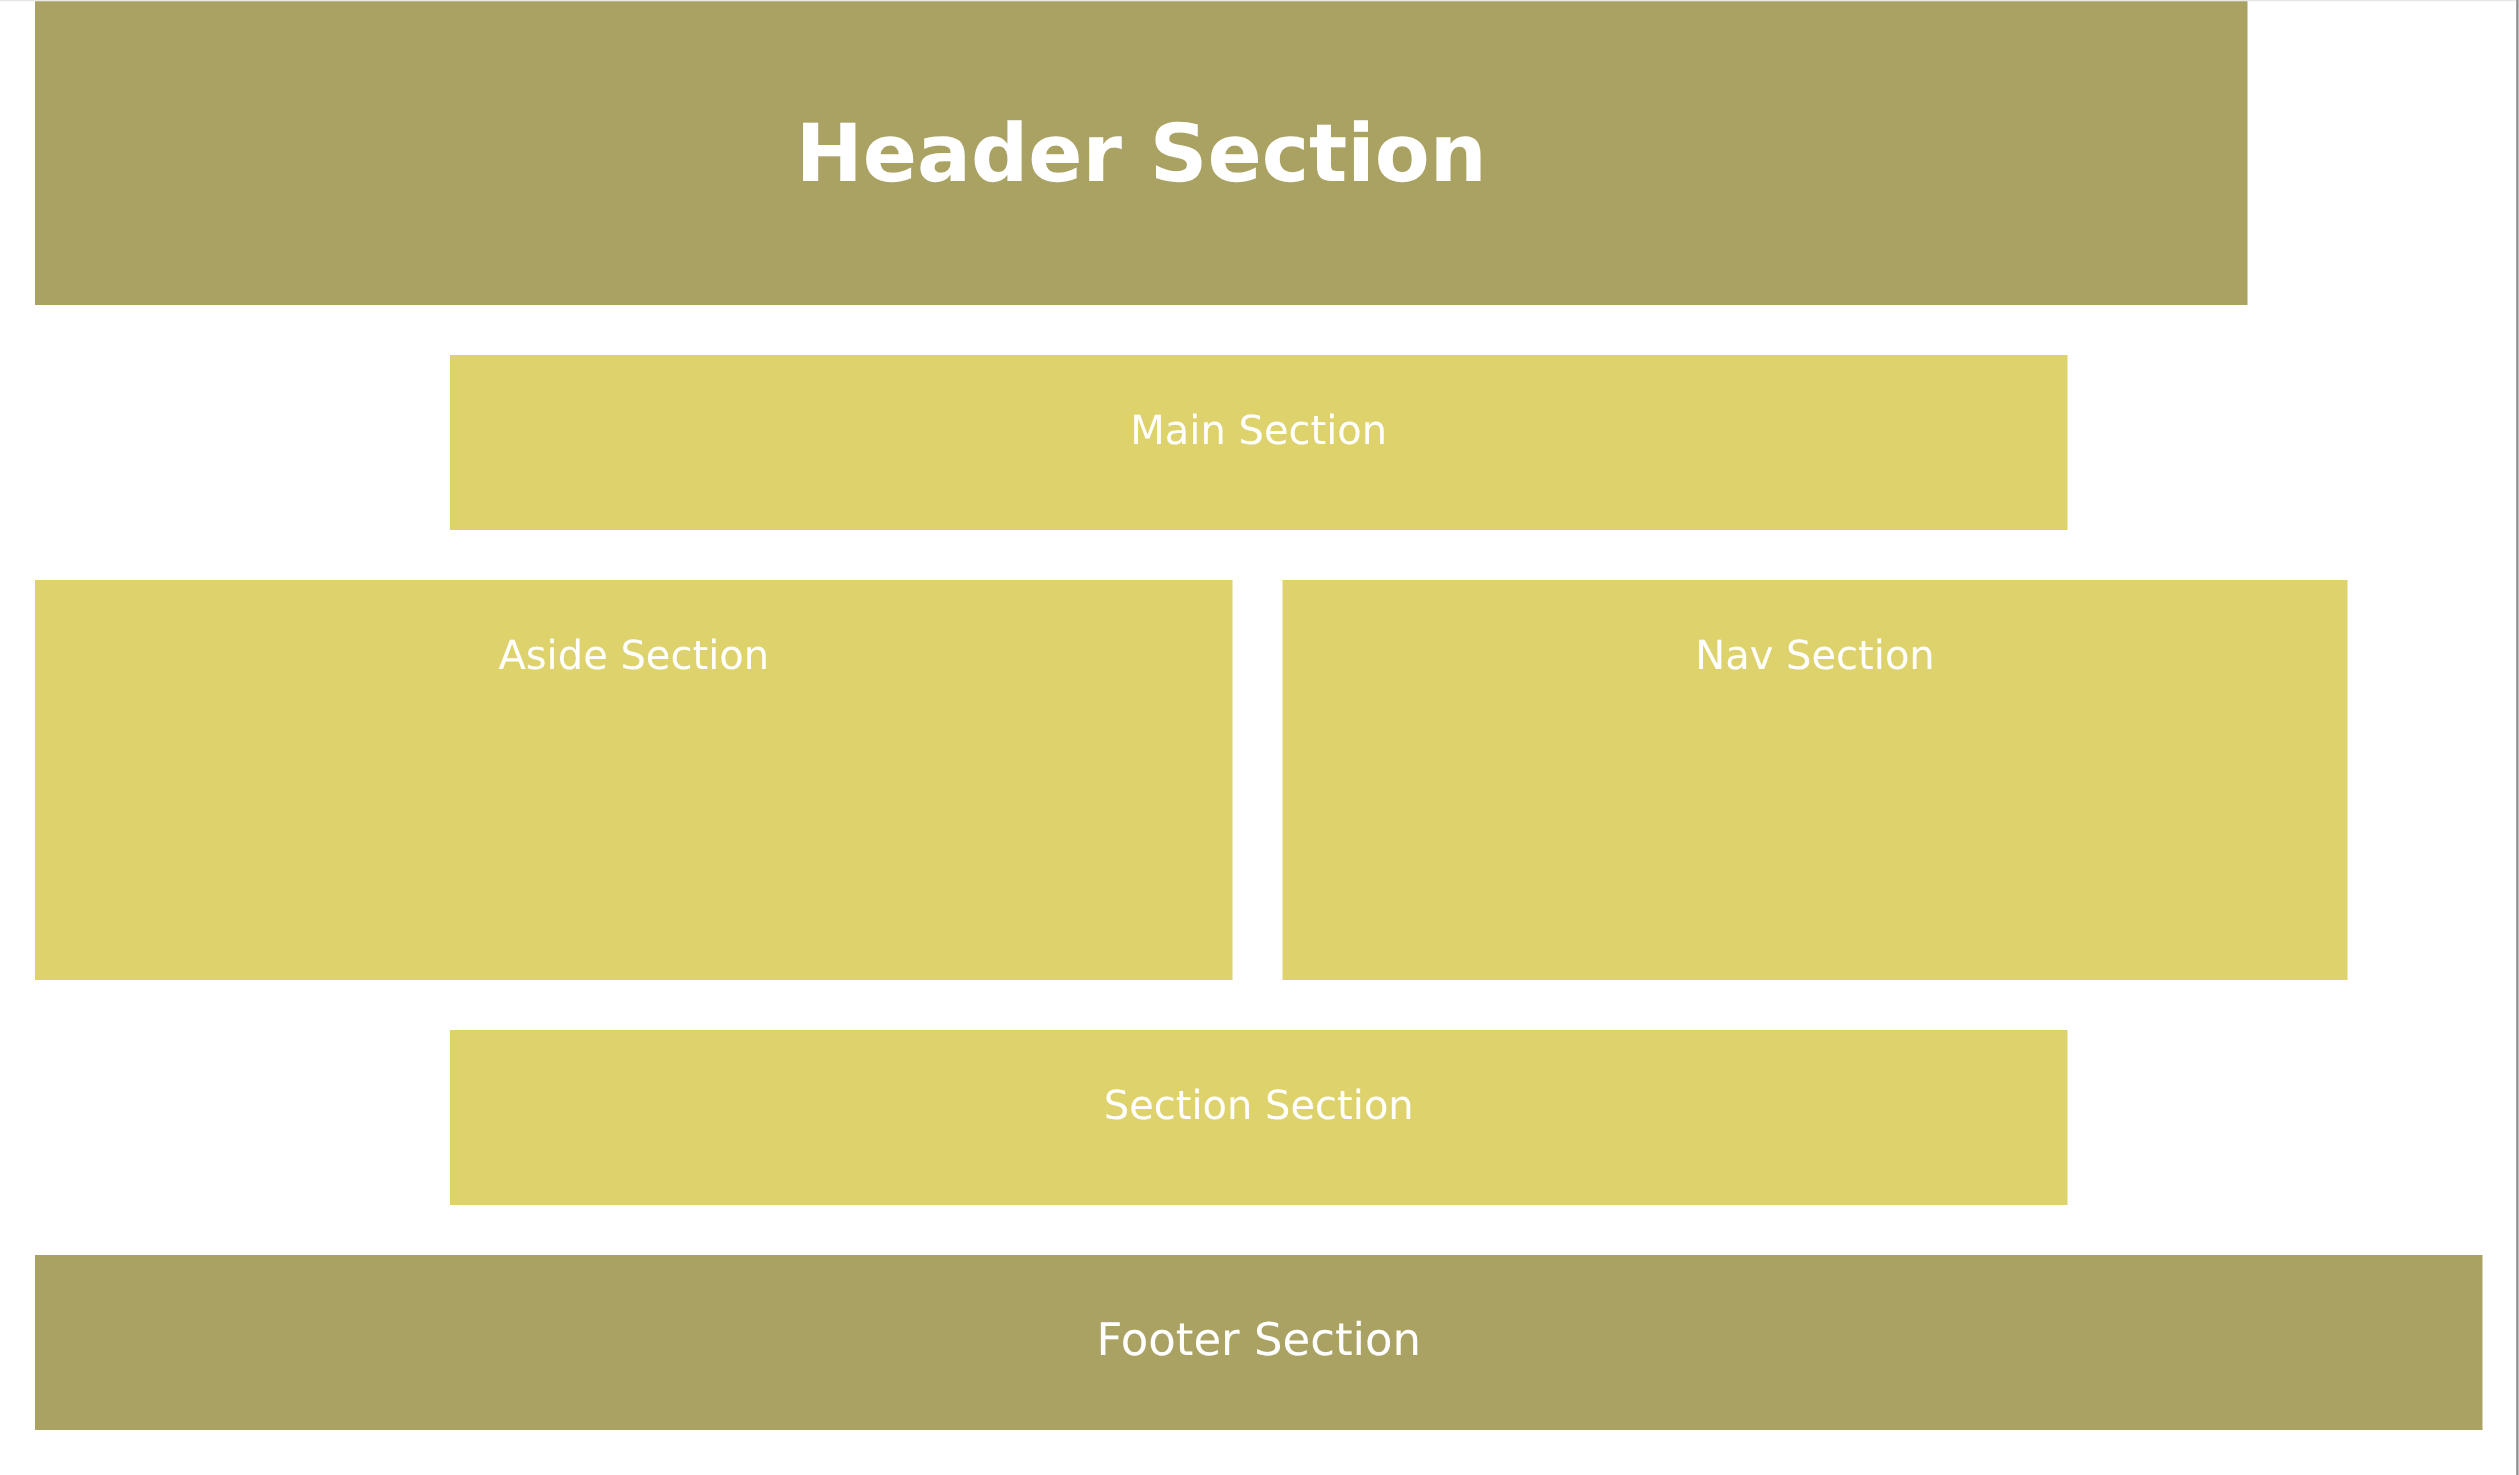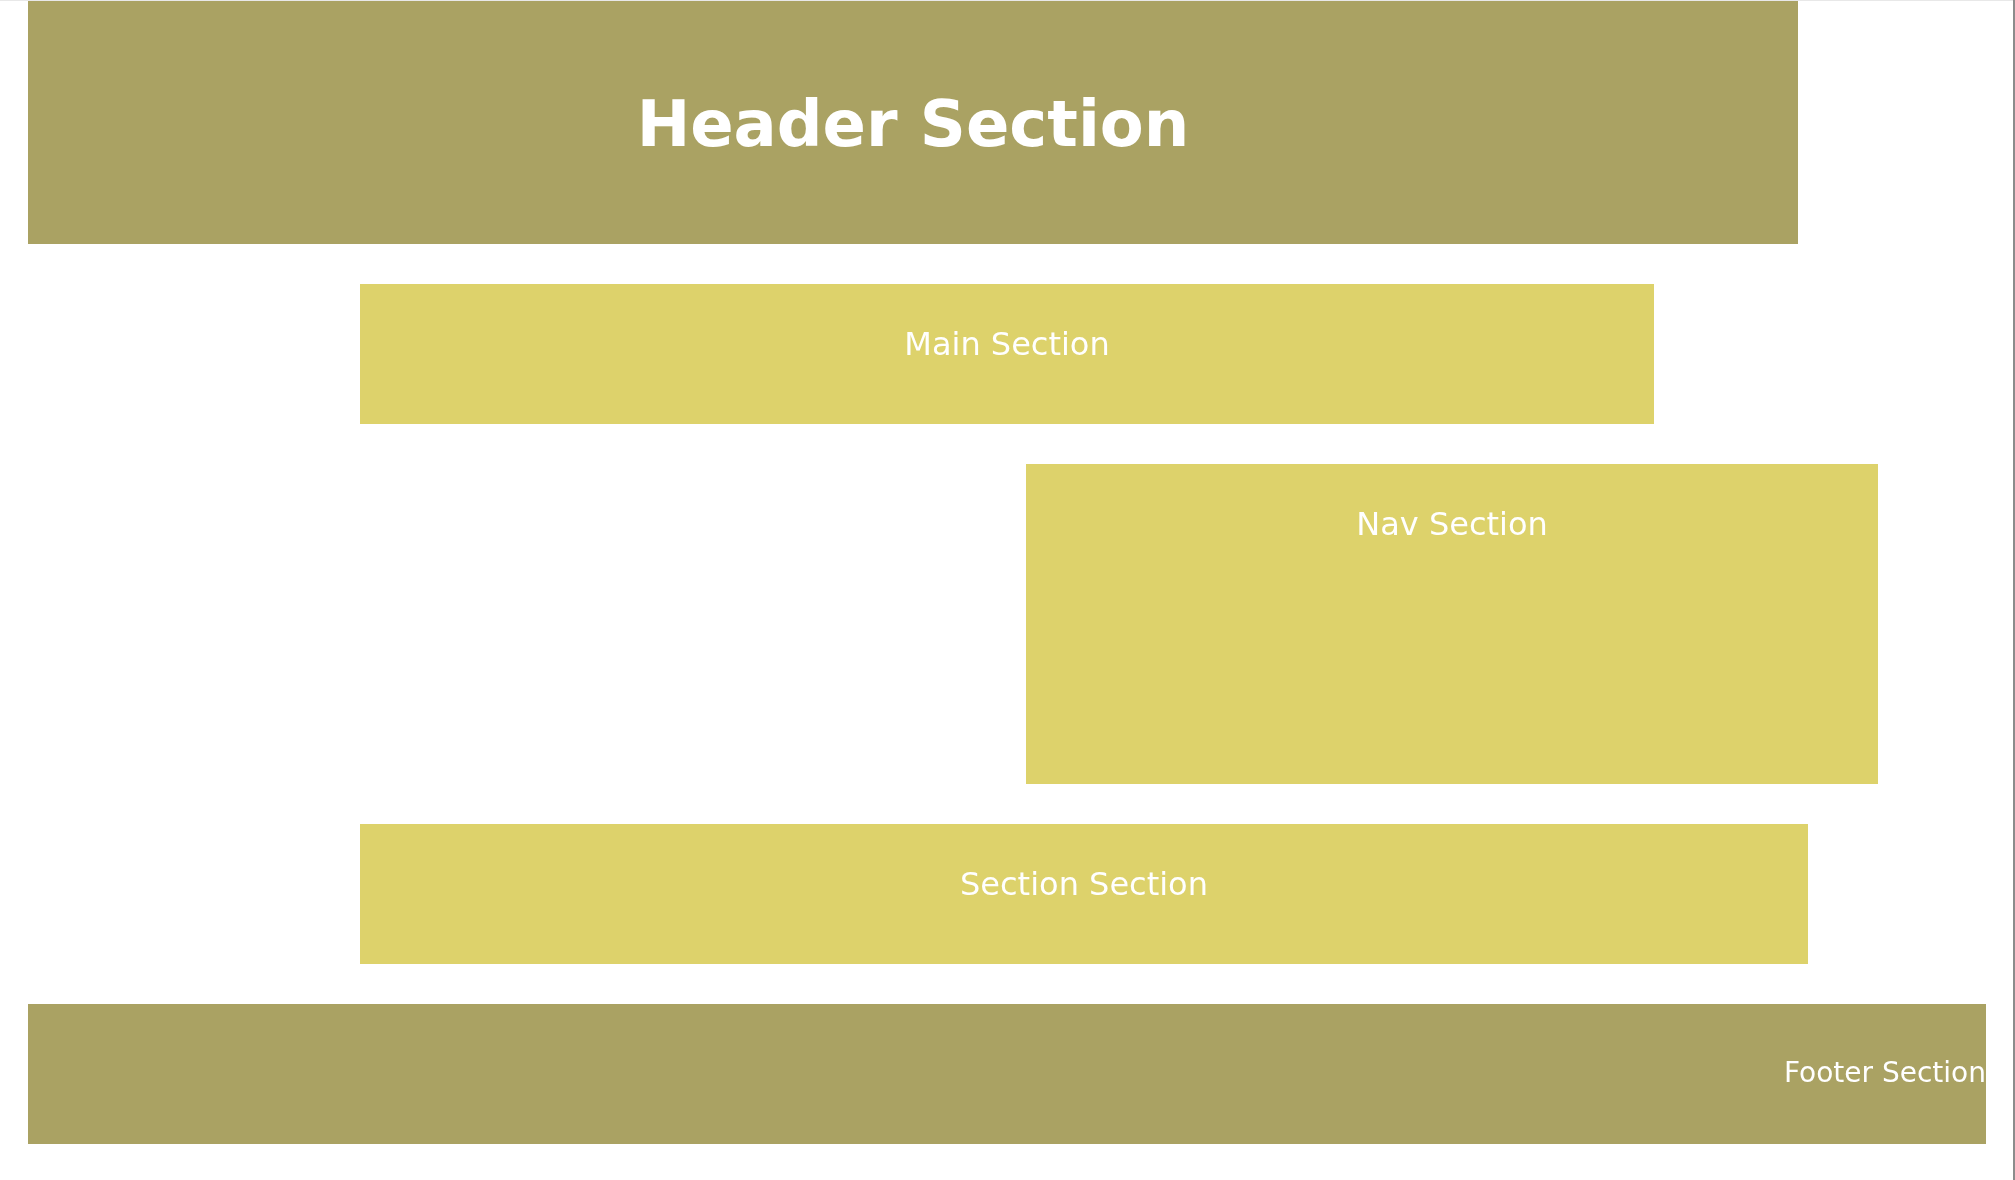--- a/index.html
+++ b/index.html
@@ -57,54 +57,56 @@
     .aside {
       left: 28px; top: 464px;
       width: 958px; height: 320px;
     }
     .nav {
       left: 1026px; top: 464px;
       width: 852px; height: 320px;
     }
     .section {
       left: 360px; top: 824px;
-      width: 1448px; height: 140px;
+      width: 1294px; height: 140px;
     }
     .label {
       position: absolute;
       left: 0; right: 0;
       top: 40px;
       font-size: 32px;
       line-height: 40px;
     }
     .footer {
       left: 28px; top: 1004px;
       width: 1958px; height: 140px;
     }
     .footer .label {
       top: 52px;
-      font-size: 28px;
+      font-size: 36px;
       line-height: 34px;
-      text-align: right;
     }
   </style>
 </head>
 <body>
 
 <div class="page">
   <div class="top-rule"></div>
 
   <header class="block dark header">
     <h1 class="title">Header Section</h1>
   </header>
 
   <main class="block light main">
     <div class="label">Main Section</div>
   </main>
 
+  <aside class="block light aside">
+    <div class="label">Aside Section</div>
+  </aside>
 
   <nav class="block light nav">
     <div class="label">Nav Section</div>
   </nav>
 
   <section class="block light section">
     <div class="label">Section Section</div>
   </section>
 
   <footer class="block dark footer">

